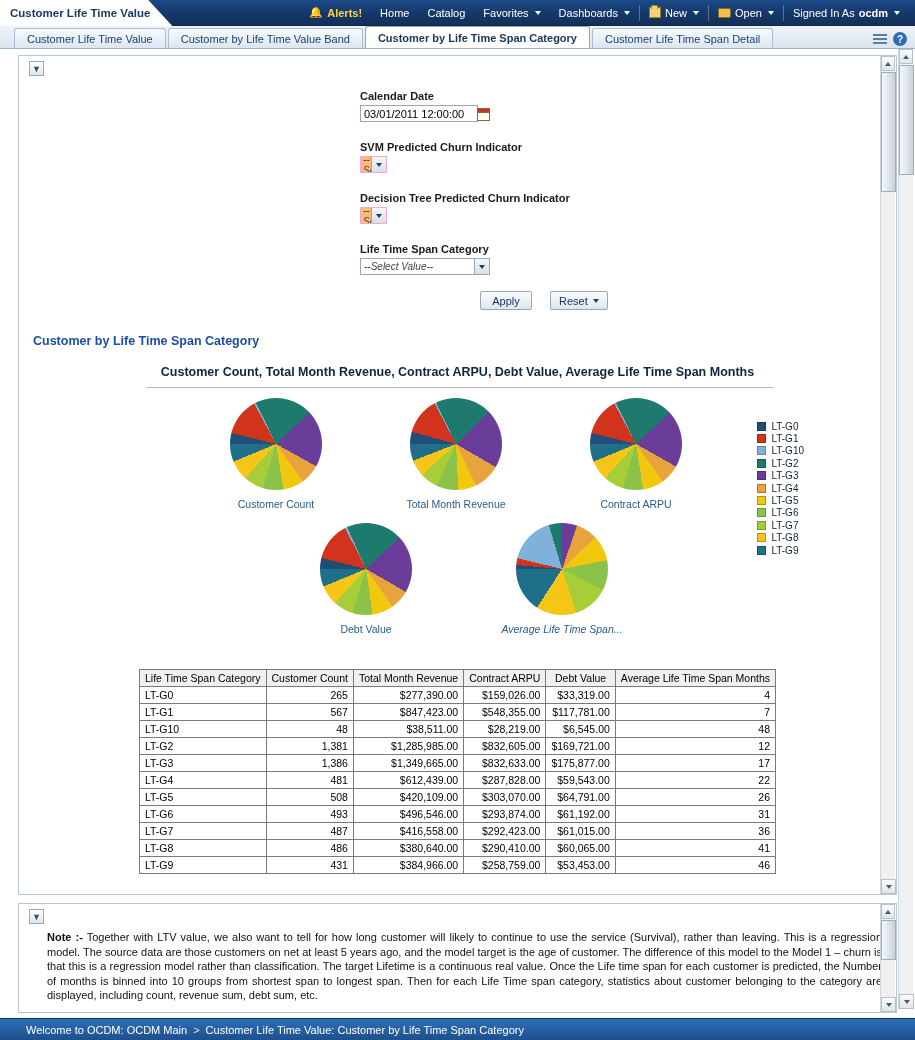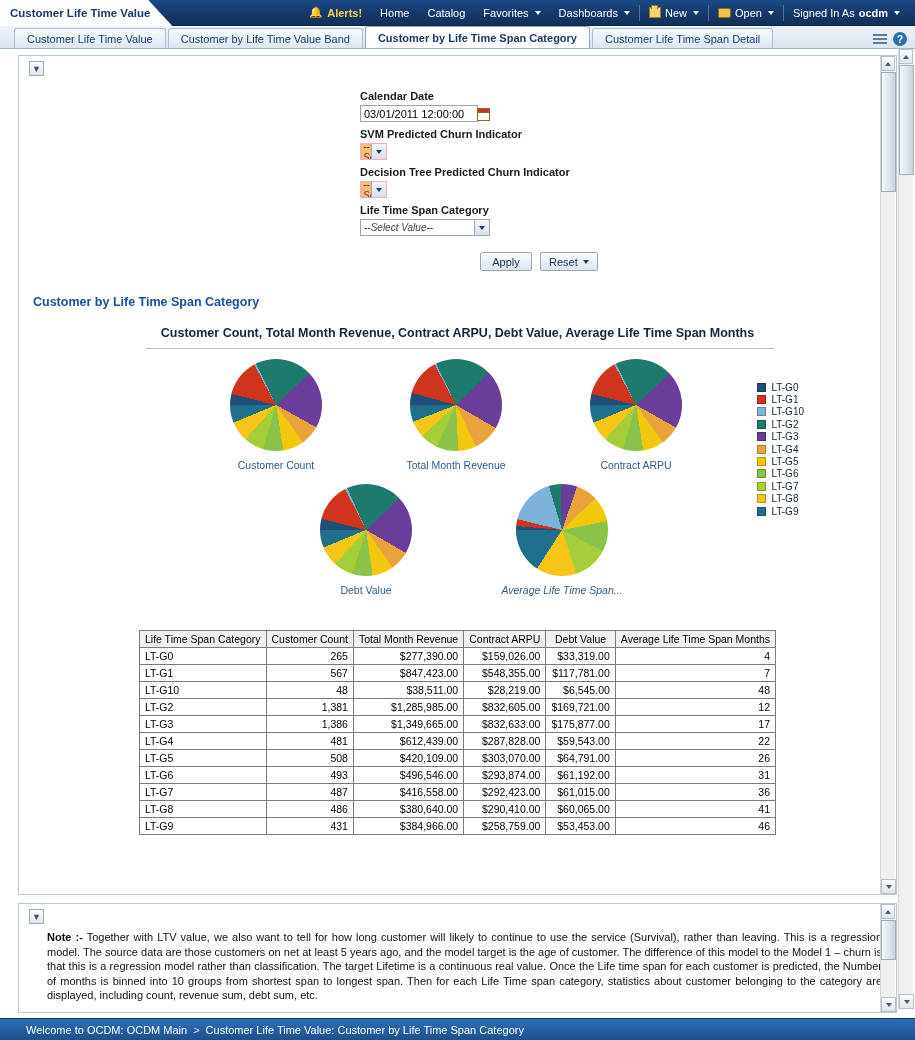--- a/index.html
+++ b/index.html
@@ -184,21 +184,21 @@
     display: flex;
     flex-direction: column;
     align-items: flex-start;
     margin-left: 341px;
   }
   .prompt-label {
     font-weight: bold;
     font-size: 11px;
     color: #1b1b1b;
     margin-bottom: 3px;
-    margin-top: 6px;
+    margin-top: 19px;
   }
   .prompt-label.first { margin-top: 0; }
   .date-wrap { display:flex; align-items:center;border-radius:8px; }
   .date-input {
     width: 118px; height: 17px;
     border: 1px solid #9aa6b3;
     font-size: 11px;
     padding: 0 3px;
     font-family: "Liberation Sans", sans-serif;
     color: #000;
@@ -259,21 +259,21 @@
   }
   .sel-arrow i {
     width: 0; height: 0;
     border-left: 3.5px solid transparent;
     border-right: 3.5px solid transparent;
     border-top: 4px solid #1d3f68;
     display:block;
   }
   .btn-row {
     display: flex;
-    gap: 8px;
+    gap: 18px;
     margin: 16px 0 0 120px;
     align-items: center;
   }
   .btn {
     min-width: 52px;
     height: 19px;
     border: 1px solid #9aa6b3;
     background: linear-gradient(to bottom,#fbfcfe,#dde5ee);
     font-size: 11px;
     color: #15325a;

